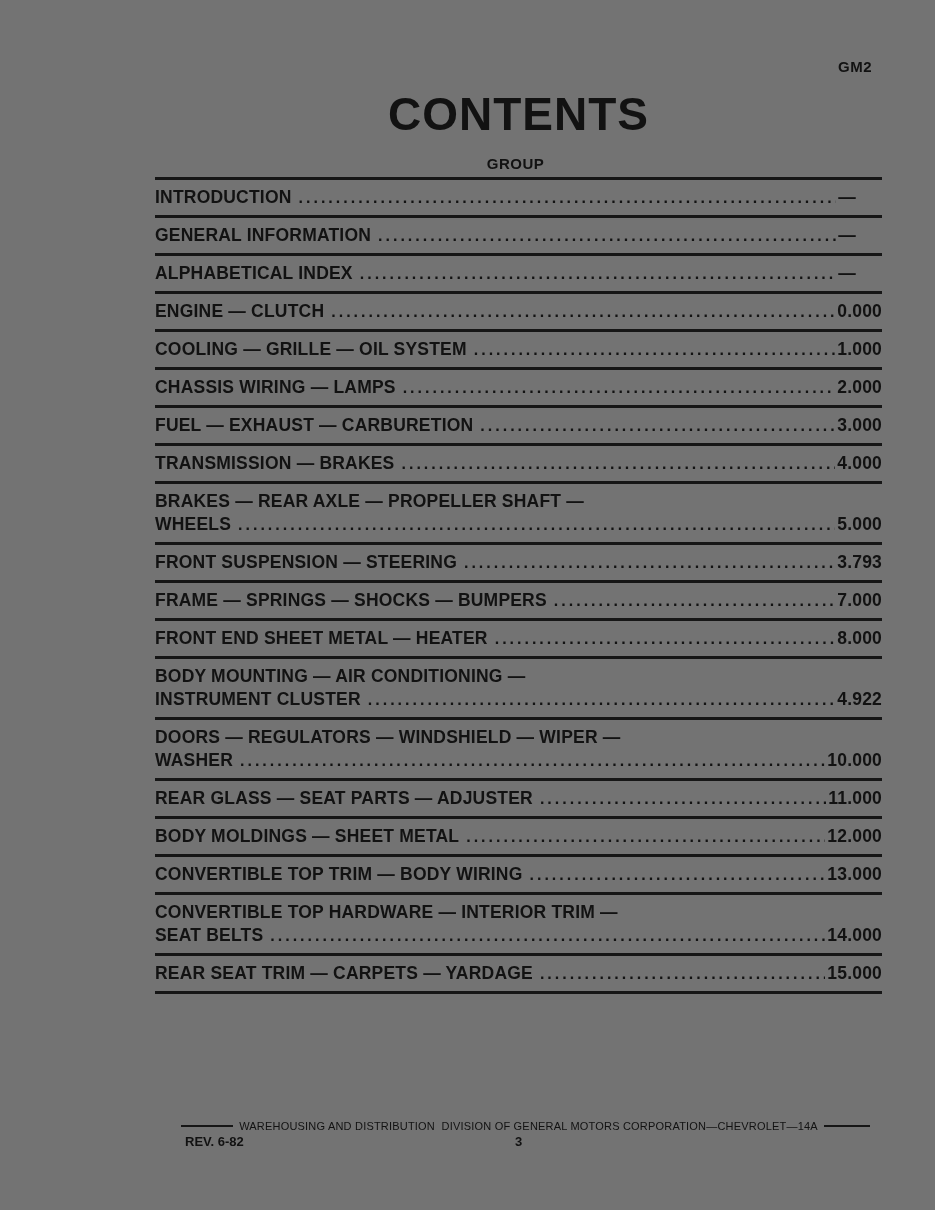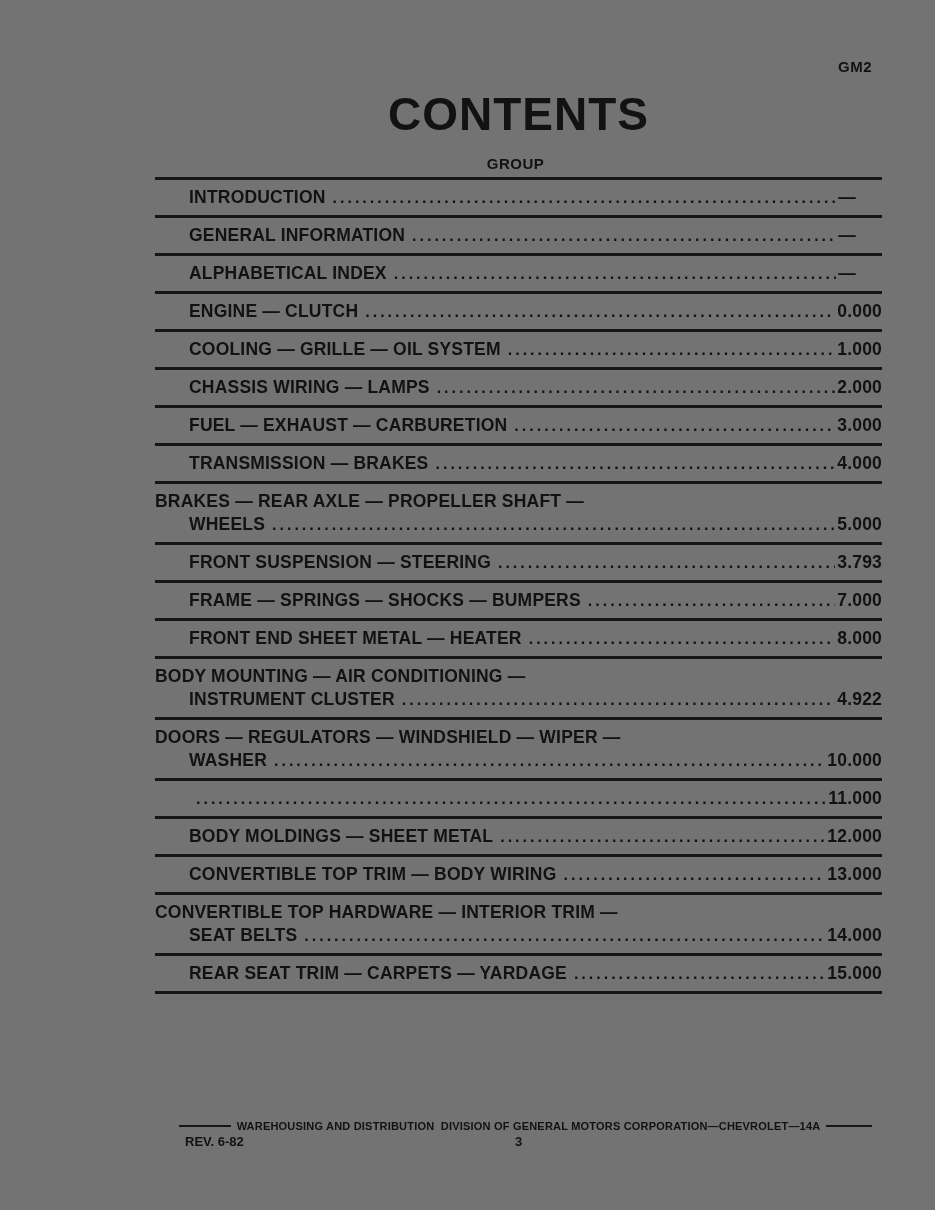--- a/index.html
+++ b/index.html
@@ -54,21 +54,21 @@
     border-bottom: 3px solid #161616;
     padding: 7px 0 7px 0;
     font-size: 17.5px;
     font-weight: 700;
     line-height: 21px;
     letter-spacing: 0.2px;
   }
 
   .toc-line1 { margin-bottom: 2px; white-space: nowrap; }
 
-  .toc-main { display: flex; align-items: center; margin-left: 34px; }
+  .toc-main { display: flex; align-items: center; }
 
   .toc-title { white-space: nowrap; }
 
   .leader {
     flex: 1;
     overflow: hidden;
     white-space: nowrap;
     letter-spacing: 3px;
     font-size: 16px;
     margin: 0 2px 0 7px;
@@ -93,21 +93,21 @@
   .fdash {
     display: inline-block;
     height: 0;
     border-top: 2px solid #161616;
   }
   .fdash.left  { width: 52px; margin-right: 6px; margin-left: 14px; }
   .fdash.right { width: 46px; margin-left: 6px; flex: 0 0 auto; }
 
   .ftext {
     font-size: 11px;
-    font-weight: 700;
+    font-weight: 400;
     letter-spacing: 0.2px;
     white-space: pre;
   }
 
   .footer-row2 {
     position: relative;
     margin-top: 2px;
     height: 16px;
   }
   .rev {
@@ -262,20 +262,21 @@
     <div class="toc-main">
       <span class="toc-title">WASHER</span>
       <span class="leader">........................................................................................................................................................................................................</span>
       <span class="toc-group">10.000</span>
     </div>
   </div>
 
   <div class="toc-row">
 
     <div class="toc-main">
+      <span class="toc-title">REAR GLASS — SEAT PARTS — ADJUSTER</span>
       <span class="leader">........................................................................................................................................................................................................</span>
       <span class="toc-group">11.000</span>
     </div>
   </div>
 
   <div class="toc-row">
 
     <div class="toc-main">
       <span class="toc-title">BODY MOLDINGS — SHEET METAL</span>
       <span class="leader">........................................................................................................................................................................................................</span>

